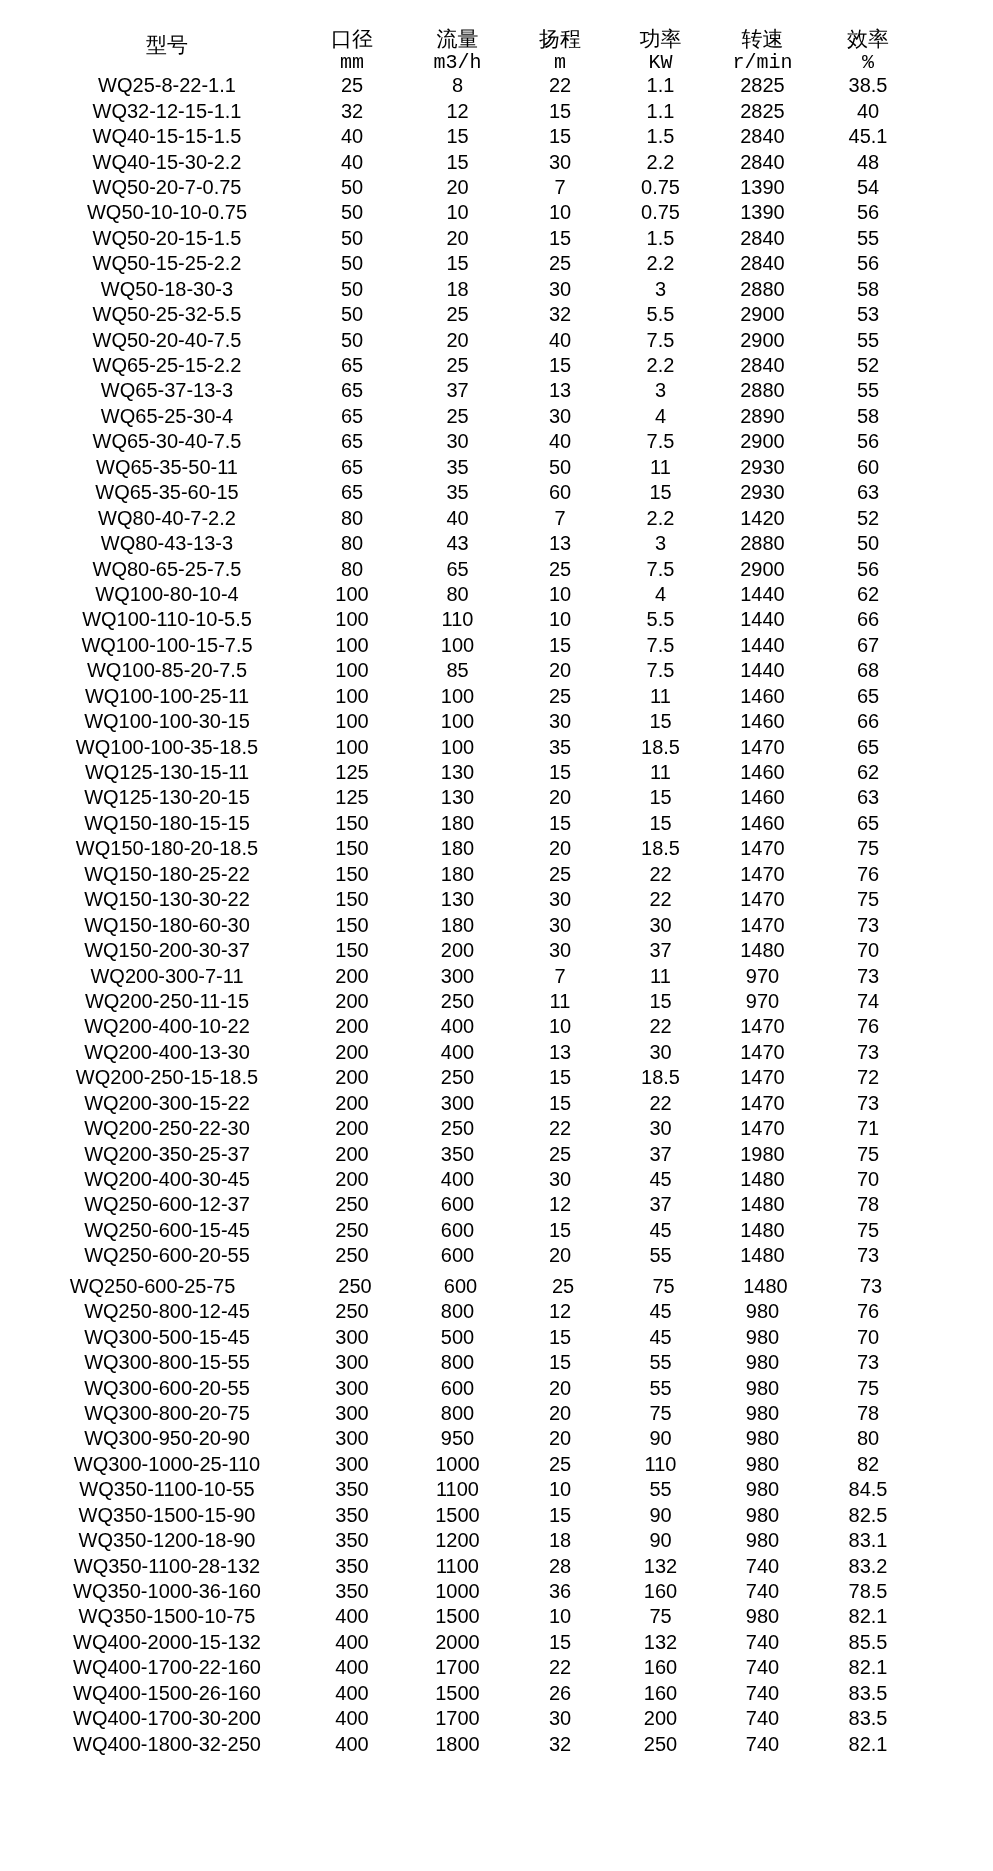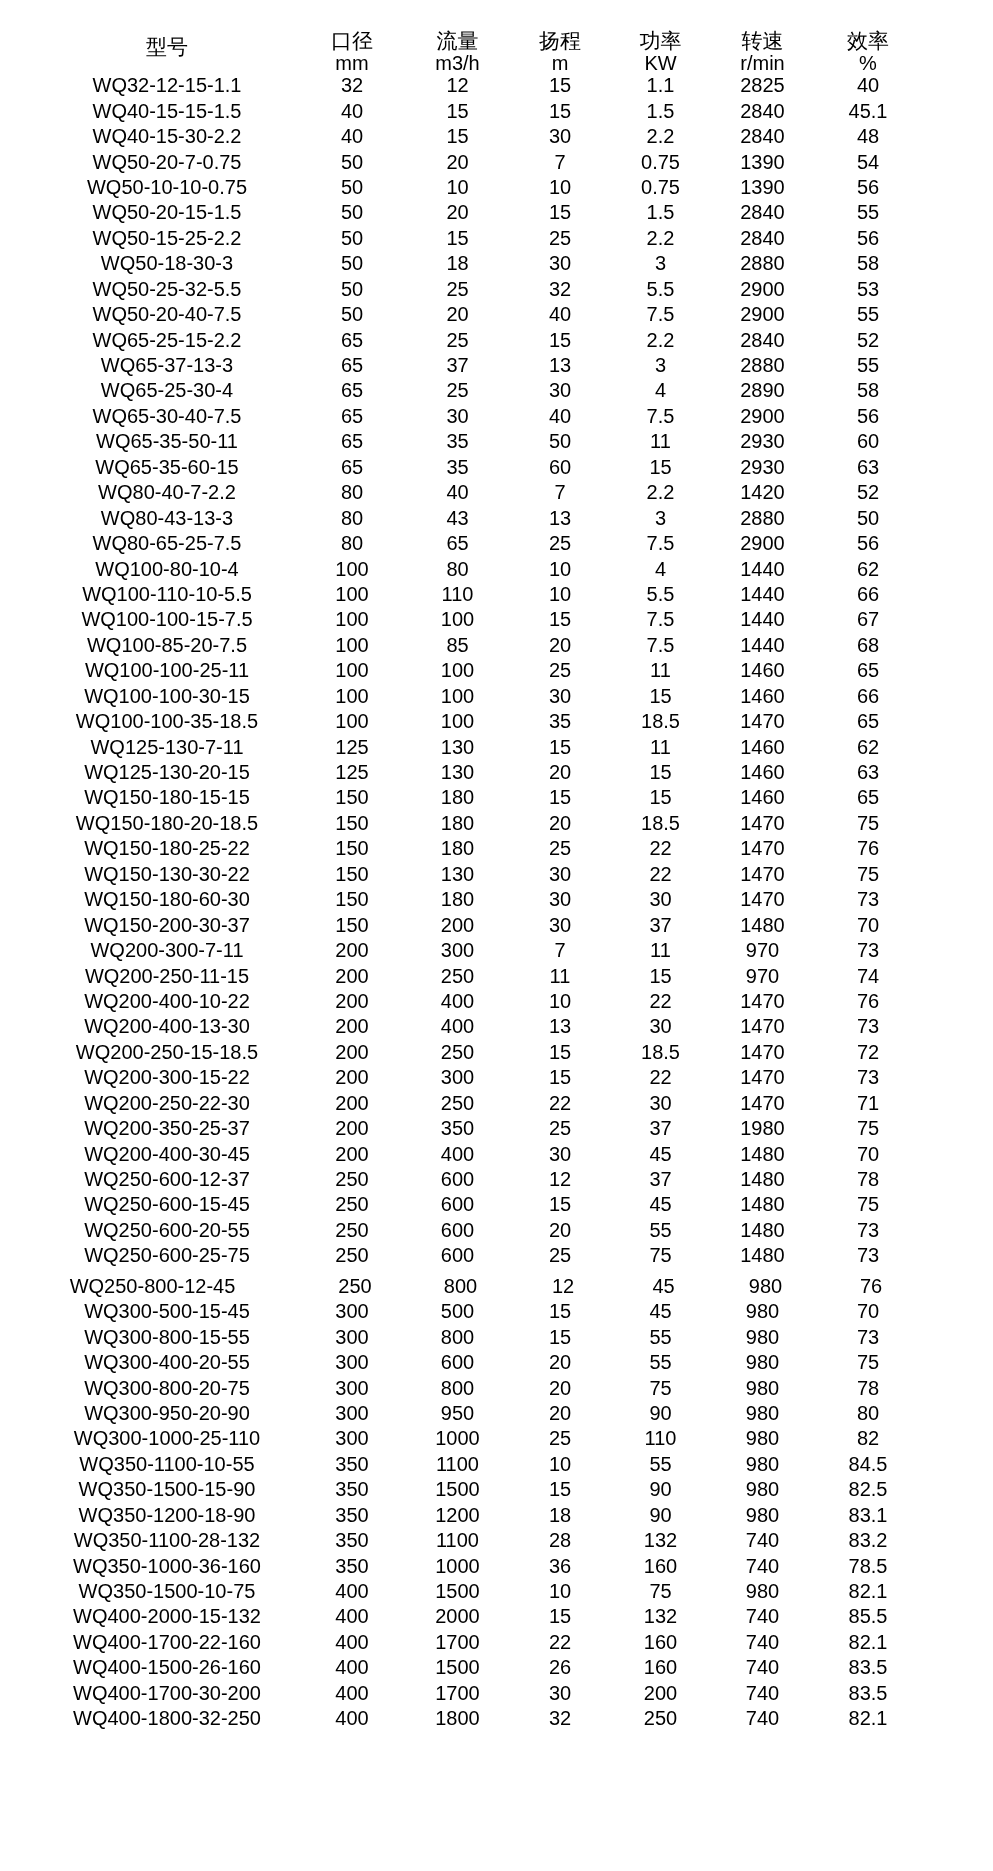--- a/index.html
+++ b/index.html
@@ -20,20 +20,21 @@
     width: 922px;
     margin: 0;
   }
   thead tr { height: 73px; }
   thead th {
     font-weight: normal;
     vertical-align: bottom;
     text-align: center;
     padding: 0;
     white-space: nowrap;
+    font-family: Liberation Mono, monospace;
   }
   .h-label { font-size: 21px; line-height: 24px; }
   .h-unit  { font-size: 20px; line-height: 20px; }
   th.model-col .h-label { margin-bottom: 14px; }
   tbody td {
     text-align: center;
     vertical-align: middle;
     font-size: 20px;
     height: 25.45px;
     padding: 0;
@@ -82,20 +83,29 @@
         <div class="h-unit">r/min</div>
       </th>
       <th>
         <div class="h-label">效率</div>
         <div class="h-unit">%</div>
       </th>
     </tr>
   </thead>
   <tbody>
       <tr>
+        <td>WQ25-8-22-1.1</td>
+        <td>25</td>
+        <td>8</td>
+        <td>22</td>
+        <td>1.1</td>
+        <td>2825</td>
+        <td>38.5</td>
+      </tr>
+      <tr>
         <td>WQ32-12-15-1.1</td>
         <td>32</td>
         <td>12</td>
         <td>15</td>
         <td>1.1</td>
         <td>2825</td>
         <td>40</td>
       </tr>
       <tr>
         <td>WQ40-15-15-1.5</td>
@@ -316,21 +326,21 @@
       <tr>
         <td>WQ100-100-35-18.5</td>
         <td>100</td>
         <td>100</td>
         <td>35</td>
         <td>18.5</td>
         <td>1470</td>
         <td>65</td>
       </tr>
       <tr>
-        <td>WQ125-130-7-11</td>
+        <td>WQ125-130-15-11</td>
         <td>125</td>
         <td>130</td>
         <td>15</td>
         <td>11</td>
         <td>1460</td>
         <td>62</td>
       </tr>
       <tr>
         <td>WQ125-130-20-15</td>
         <td>125</td>
@@ -532,21 +542,21 @@
       <tr>
         <td>WQ300-800-15-55</td>
         <td>300</td>
         <td>800</td>
         <td>15</td>
         <td>55</td>
         <td>980</td>
         <td>73</td>
       </tr>
       <tr>
-        <td>WQ300-400-20-55</td>
+        <td>WQ300-600-20-55</td>
         <td>300</td>
         <td>600</td>
         <td>20</td>
         <td>55</td>
         <td>980</td>
         <td>75</td>
       </tr>
       <tr>
         <td>WQ300-800-20-75</td>
         <td>300</td>

